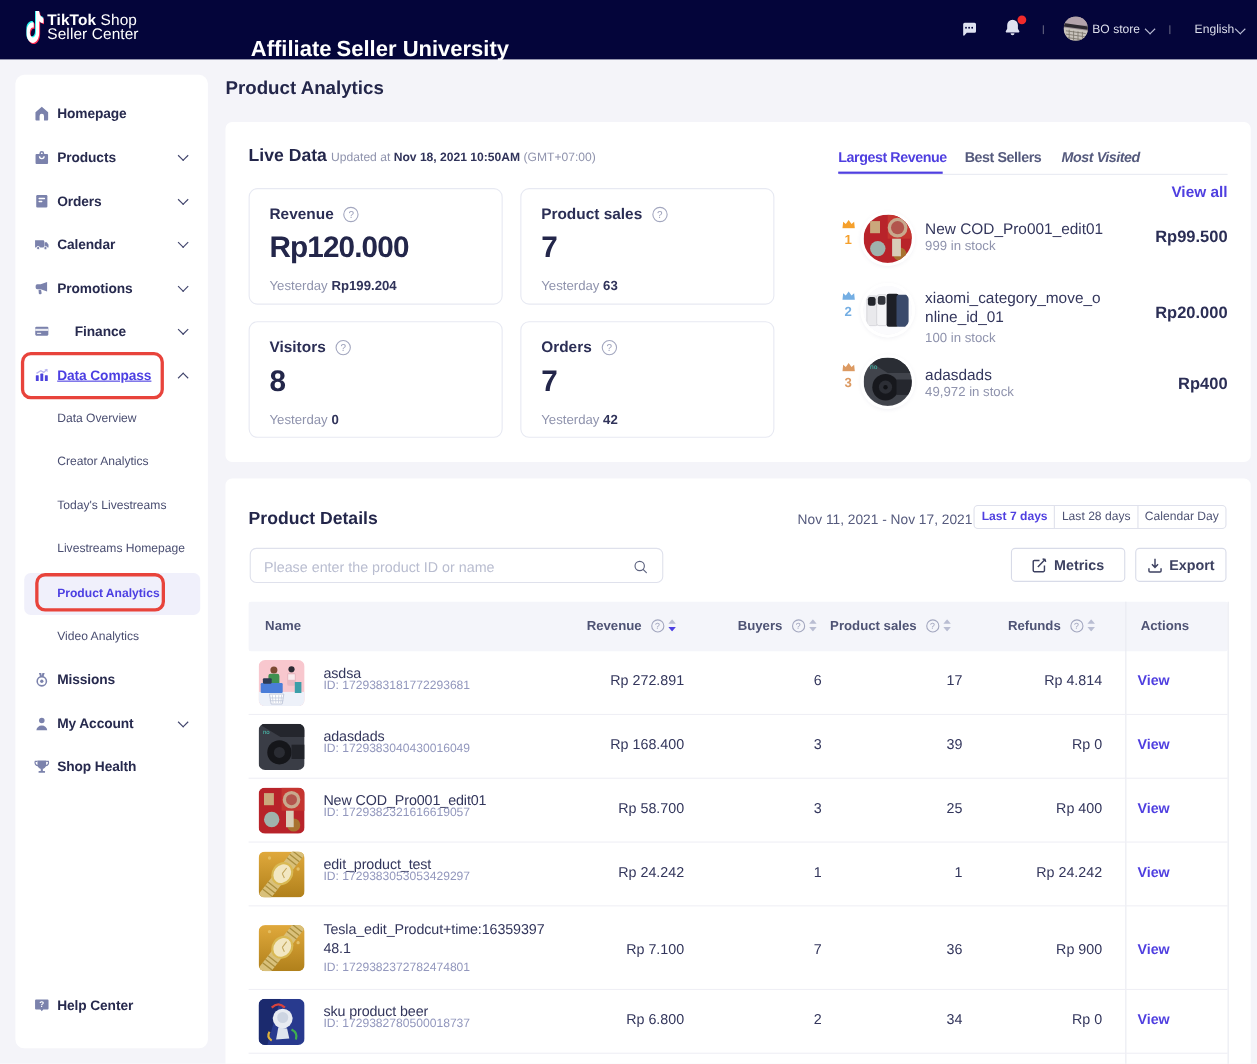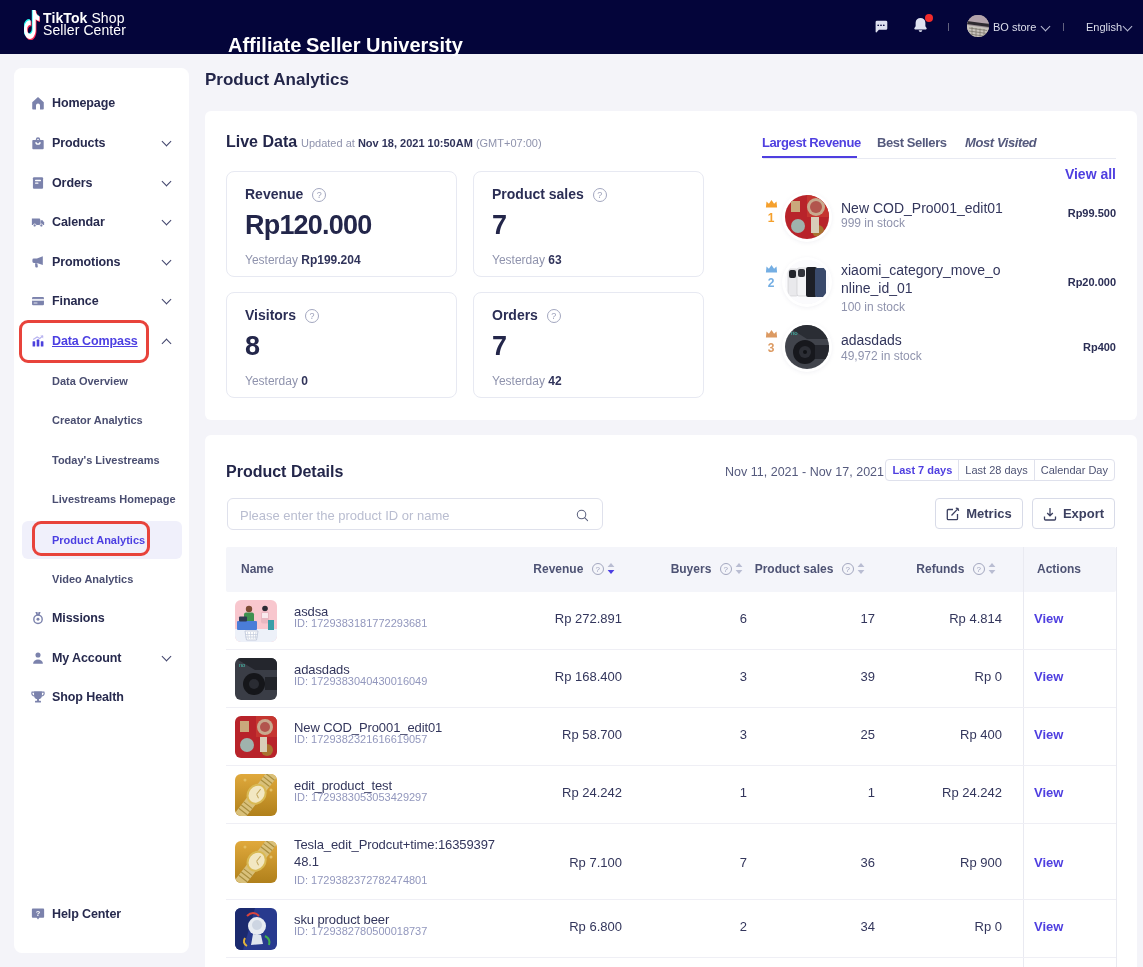--- a/index.html
+++ b/index.html
@@ -18,21 +18,21 @@
 .hdrtxt { position:absolute; top:0; height:54px; line-height:54px; color:#dcdeeb; font-weight:400; font-size:11px; }
 .chev { display:inline-block; width:7px; height:7px; border-right:1.5px solid #b9bcd4; border-bottom:1.5px solid #b9bcd4; transform:rotate(45deg); }
 
 
 #side { position:absolute; left:14px; top:68px; width:175px; height:885px; background:#fff; border-radius:8px; }
 .mitem { position:absolute; left:0; width:175px; height:38px; display:flex; align-items:center; }
 .mitem .mico { width:14px; height:14px; margin-left:17px; flex:none; }
 .mitem .mtxt { margin-left:7px; font-size:12.5px; font-weight:700; color:#272a4e; letter-spacing:-.1px; }
 .mitem .mchev { position:absolute; right:19px; width:7px; height:7px; border-right:1.5px solid #3f436b; border-bottom:1.5px solid #3f436b; transform:rotate(45deg); margin-top:-3px; }
 .mitem .mchev.up { transform:rotate(-135deg); margin-top:4px; }
-.sitem { position:absolute; left:0; width:175px; height:38px; line-height:38px; padding-left:38px; font-size:11px; color:#4a4e71;font-weight:bold; }
+.sitem { position:absolute; left:0; width:175px; height:38px; line-height:38px; padding-left:38px; font-size:11px; color:#4a4e71; }
 
 
 #main { position:absolute; left:205px; top:54px; width:932px; }
 h1.pagetitle { position:absolute; left:0; top:16px; font-size:17px; font-weight:700; color:#23264a; }
 .card { position:absolute; left:0; width:932px; background:#fff; border-radius:6px; }
 #livecard { top:57px; height:309px; }
 #detcard { top:381px; height:600px; }
 
 
 .ld-title { position:absolute; left:21px; top:22px; font-size:16px; font-weight:700; color:#23264a; }
@@ -48,32 +48,32 @@
 .tab { position:absolute; top:24px; font-size:13px; font-weight:700; color:#555a7d; letter-spacing:-.4px; }
 .tab.act { color:#4f3fe0; }
 .tabu { position:absolute; left:557px; top:45px; width:95px; height:2px; background:#4f3fe0; z-index:2; }
 .tabline { position:absolute; left:558px; top:47px; width:353px; height:1px; background:#e8eaf2; }
 .viewall { position:absolute; right:21px; top:55px; font-size:14px; font-weight:700; color:#4f3fe0; }
 .topitem { position:absolute; left:556px; width:355px; height:44px; }
 .topitem .crown { position:absolute; left:2px; top:2px; width:16px; text-align:center; font-size:12px; font-weight:700; }
 .topitem .timg { position:absolute; left:24px; top:0; width:44px; height:44px; border-radius:50%; overflow:hidden; box-shadow:0 0 0 3px #fff, 0 1px 6px rgba(40,40,90,.18); }
 .topitem .tname { position:absolute; left:80px; top:1px; font-size:14px; color:#33365c; width:175px; line-height:18px; }
 .topitem .tstock { position:absolute; left:80px; font-size:12px; color:#8f93ad; }
-.topitem .tprice { position:absolute; right:0px; top:12px; font-size:11px; font-weight:700; color:#2b2e55; }
+.topitem .tprice { position:absolute; right:0px; top:12px; font-size:15px; font-weight:700; color:#2b2e55; }
 
 
 .pd-title { position:absolute; left:21px; top:28px; font-size:16px; font-weight:700; color:#23264a; }
 .pd-range { position:absolute; right:253px; top:30px; font-size:12.5px; color:#555a7d; white-space:nowrap; }
 .segs { position:absolute; right:22px; top:24px; height:22px; border:1px solid #dfe1ec; border-radius:4px; display:flex; background:#fff; }
 .seg { padding:0 6px; line-height:20px; font-size:11px; color:#4e5374; font-weight:400; border-left:1px solid #dfe1ec; }
 .seg:first-child { border-left:none; color:#4f3fe0; font-weight:700; }
 .srch { position:absolute; left:22px; top:63px; width:376px; height:32px; border:1px solid #dfe1ec; border-radius:6px; background:#fff; }
 .srch .ph { position:absolute; left:12px; top:9px; font-size:13px; color:#b9bdd0; }
 .btn { position:absolute; top:63px; height:31px; border:1px solid #d8dbe8; border-radius:4px; background:#fff; font-size:13px; font-weight:700; color:#3c4060; display:flex; align-items:center; justify-content:center; }
-#btn-metrics { right:114px; width:88px;margin-left:24px; }
+#btn-metrics { right:114px; width:104px;margin-left:24px; }
 #btn-export { right:22px; width:83px; }
 
 
 .thead { position:absolute; left:21px; top:112px; width:890px; height:45px; background:#f4f5fa; border-radius:2px; }
 .th { position:absolute; top:0; height:45px; line-height:45px; font-size:12px; font-weight:700; color:#4e5374; }
 .vline { position:absolute; top:112px; width:1px; background:#e9eaf1; }
 .row { position:absolute; left:21px; width:890px; border-bottom:1px solid #efeff5; }
 .rimg { position:absolute; left:9px; top:50%; margin-top:-21px; width:42px; height:42px; border-radius:6px; overflow:hidden; }
 .rname { position:absolute; left:68px; font-size:13px; color:#33365c; line-height:17px; letter-spacing:-.1px; }
 .rid { position:absolute; left:68px; font-size:11px; color:#9297bd; }
@@ -157,21 +157,21 @@
       <span class="mchev"></span>
   </div>
   <div class="mitem" style="top:175px;">
     <svg class="mico" viewBox="0 0 16 16">
         <path d="M13.5 1.5 v10 L6.8 9 H3.2 a1.6 1.6 0 0 1-1.6-1.6 V5.6 A1.6 1.6 0 0 1 3.2 4 h3.6z" fill="#7b82ac"></path>
         <path d="M4.6 9.5 h2.6 l.6 3.6 a1 1 0 0 1-1 1.2 h-.9 a1 1 0 0 1-1-.8z" fill="#7b82ac"></path>
       </svg>
     <span class="mtxt">Promotions</span>
       <span class="mchev"></span>
   </div>
-  <div class="mitem" style="top:214px;">
+  <div class="mitem" style="top:214px;gap:16px;">
     <svg class="mico" viewBox="0 0 16 16">
         <rect x="1.2" y="3.4" width="13.6" height="9.4" rx="1.2" fill="#7b82ac"></rect>
         <rect x="1.2" y="5.6" width="13.6" height="2.2" fill="#fff" opacity=".85"></rect>
         <rect x="3" y="9.6" width="4.4" height="1.3" rx=".4" fill="#fff" opacity=".8"></rect>
       </svg>
     <span class="mtxt">Finance</span>
       <span class="mchev"></span>
   </div>
   <div class="mitem" style="top:254px;">
     <svg class="mico" viewBox="0 0 16 16">

